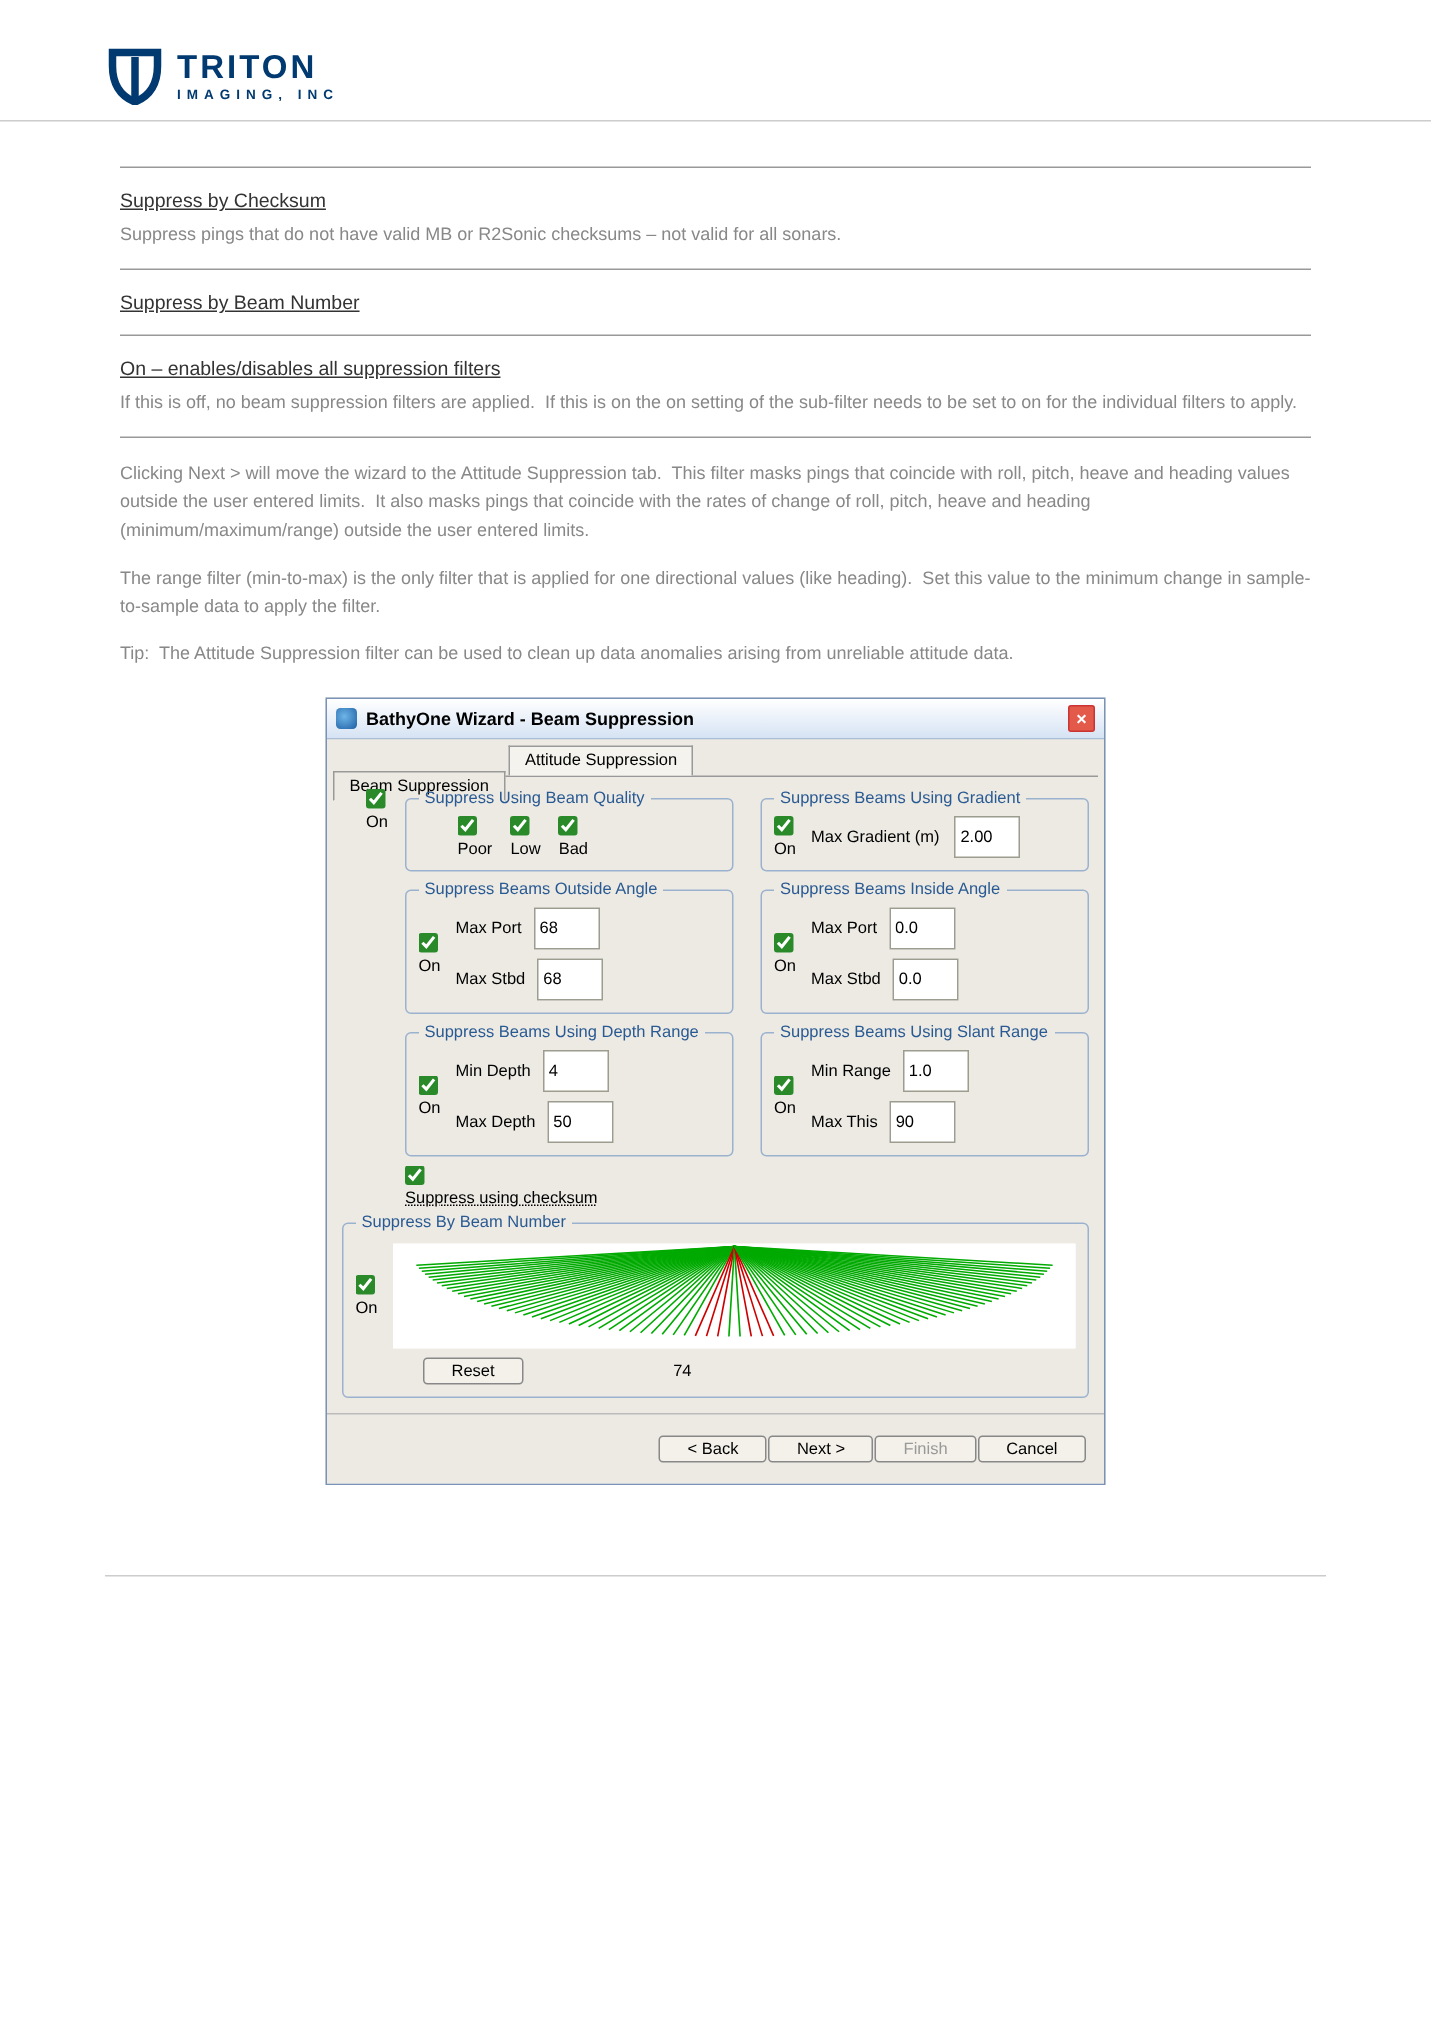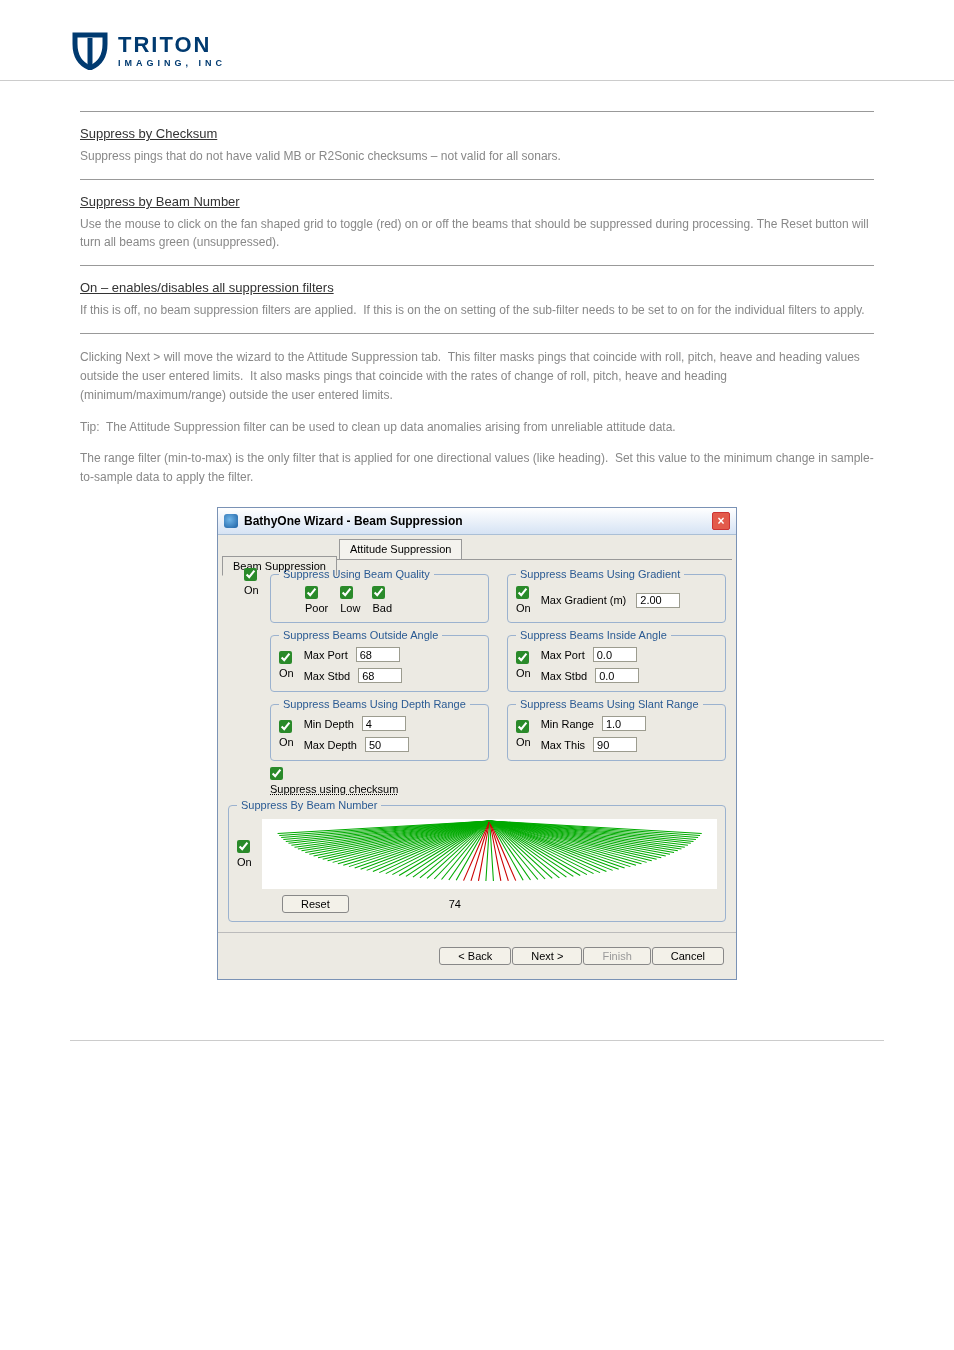--- a/index.html
+++ b/index.html
@@ -128,21 +128,21 @@
   legend {
     color: #2a5a93;
     font-size: 11px;
     padding: 0 4px;
   }
   .chk { display: flex; align-items: flex-start; gap: 3px; flex-direction: column; }
   .chk input { width: 13px; height: 13px; accent-color: #2a8a2a; }
   .row { display: flex; align-items: center; gap: 8px; }
   .col-labels { display: flex; flex-direction: column; gap: 6px; }
   .inp {
-    width: 44px; height: 15px;
+    width: 44px; height: 28px;
     border: 1px solid #9c9c8f;
     font-size: 11px;
     padding: 0 3px;
     background: #fff;
   }
   .inner-row { display: flex; align-items: center; gap: 10px; }
   .checksum-row {
     margin: 6px 0 4px 42px;
     display: flex; align-items: center;
   }
@@ -200,31 +200,30 @@
     </div>
   </div>
 
   <div class="content">
     <hr class="hr">
     <div class="sec-title">Suppress by Checksum</div>
     <div class="sec-body">Suppress pings that do not have valid MB or R2Sonic checksums – not valid for all sonars.</div>
 
     <hr class="hr">
     <div class="sec-title">Suppress by Beam Number</div>
-    <div class="sec-body">Use the mouse to click on the fan shaped grid to toggle (red) on or off the beams that should be suppressed during processing. The Reset button will turn all beams green (unsuppressed).</div>
 
     <hr class="hr">
     <div class="sec-title">On – enables/disables all suppression filters</div>
     <div class="sec-body">If this is off, no beam suppression filters are applied.  If this is on the on setting of the sub-filter needs to be set to on for the individual filters to apply.</div>
 
     <hr class="hr">
 
     <div class="para">Clicking Next &gt; will move the wizard to the Attitude Suppression tab.  This filter masks pings that coincide with roll, pitch, heave and heading values outside the user entered limits.  It also masks pings that coincide with the rates of change of roll, pitch, heave and heading (minimum/maximum/range) outside the user entered limits.</div>
+    <div class="para">The range filter (min-to-max) is the only filter that is applied for one directional values (like heading).  Set this value to the minimum change in sample-to-sample data to apply the filter.</div>
     <div class="para">Tip:  The Attitude Suppression filter can be used to clean up data anomalies arising from unreliable attitude data.</div>
-    <div class="para">The range filter (min-to-max) is the only filter that is applied for one directional values (like heading).  Set this value to the minimum change in sample-to-sample data to apply the filter.</div>
 
     <div class="dialog">
       <div class="titlebar">
         <div class="titlebar-left">
           <div class="title-icon"></div>
           <span class="title-text">BathyOne Wizard - Beam Suppression</span>
         </div>
         <div class="close-btn">
           <span>×</span>
         </div>

